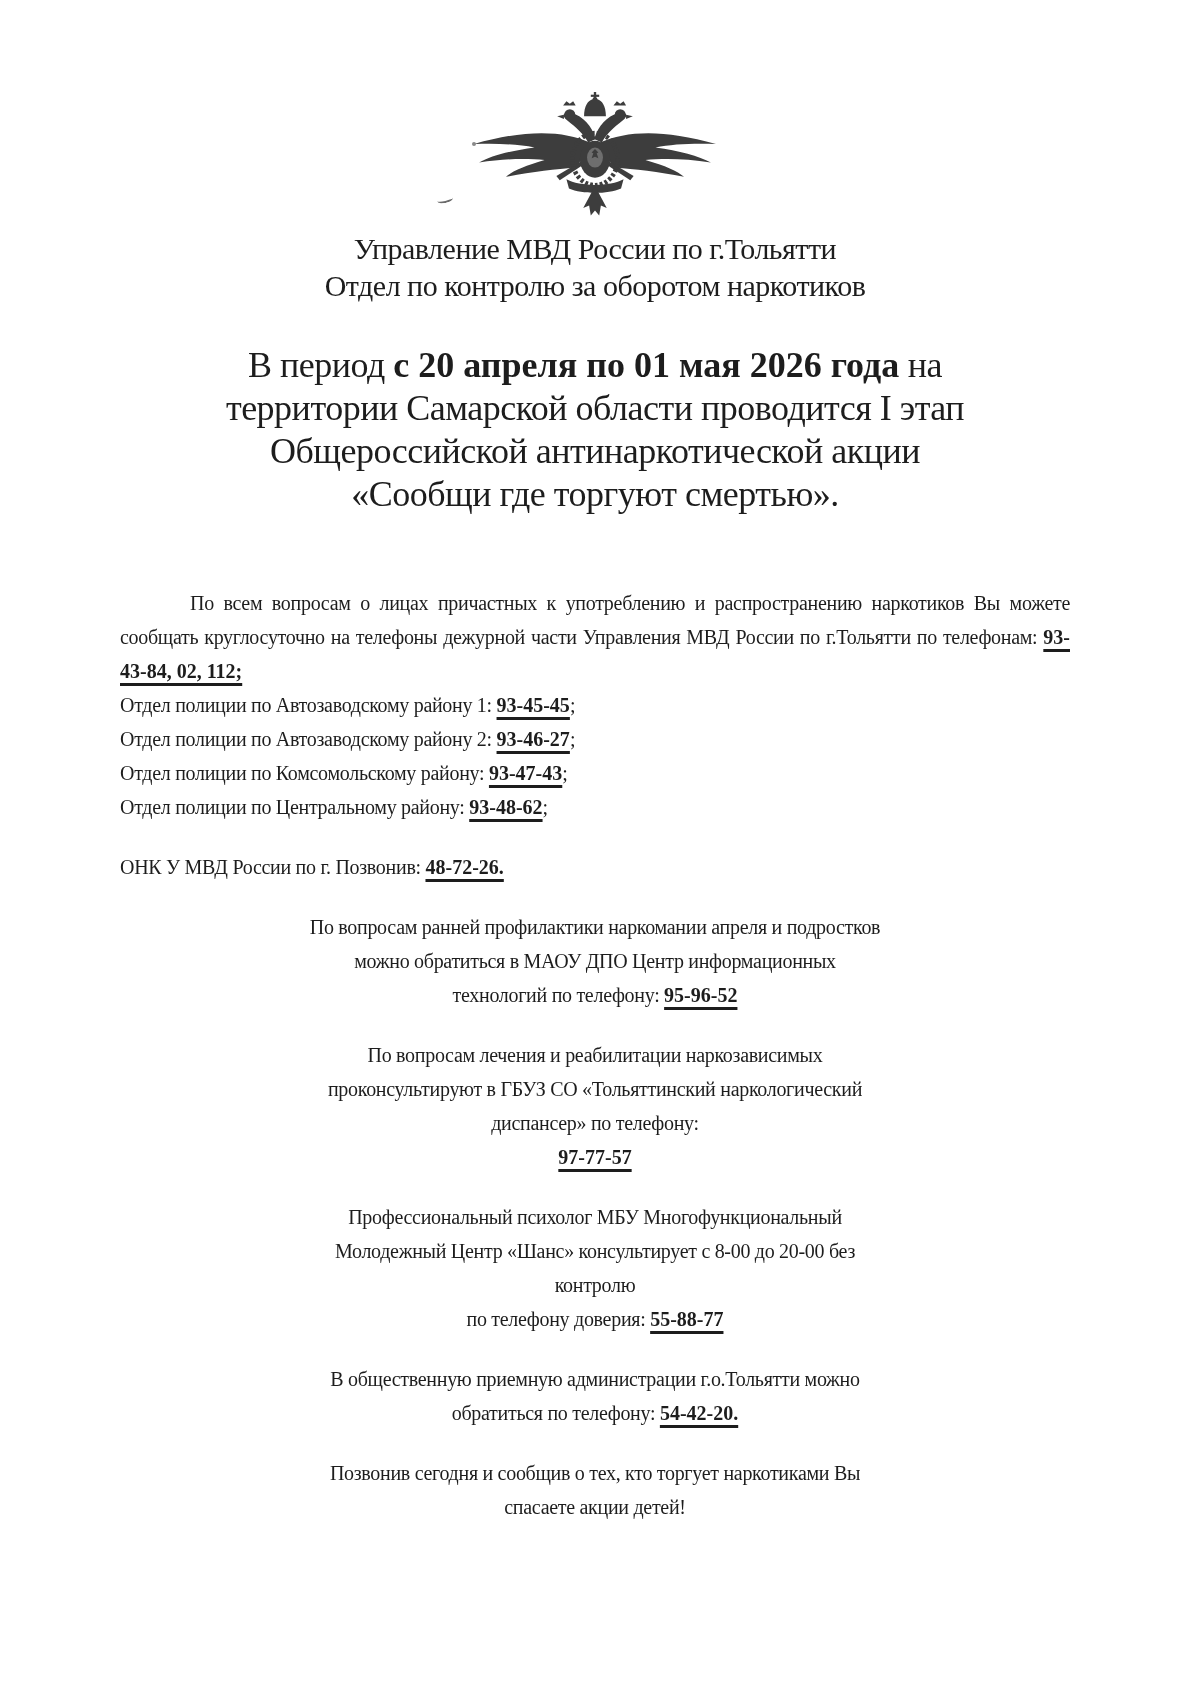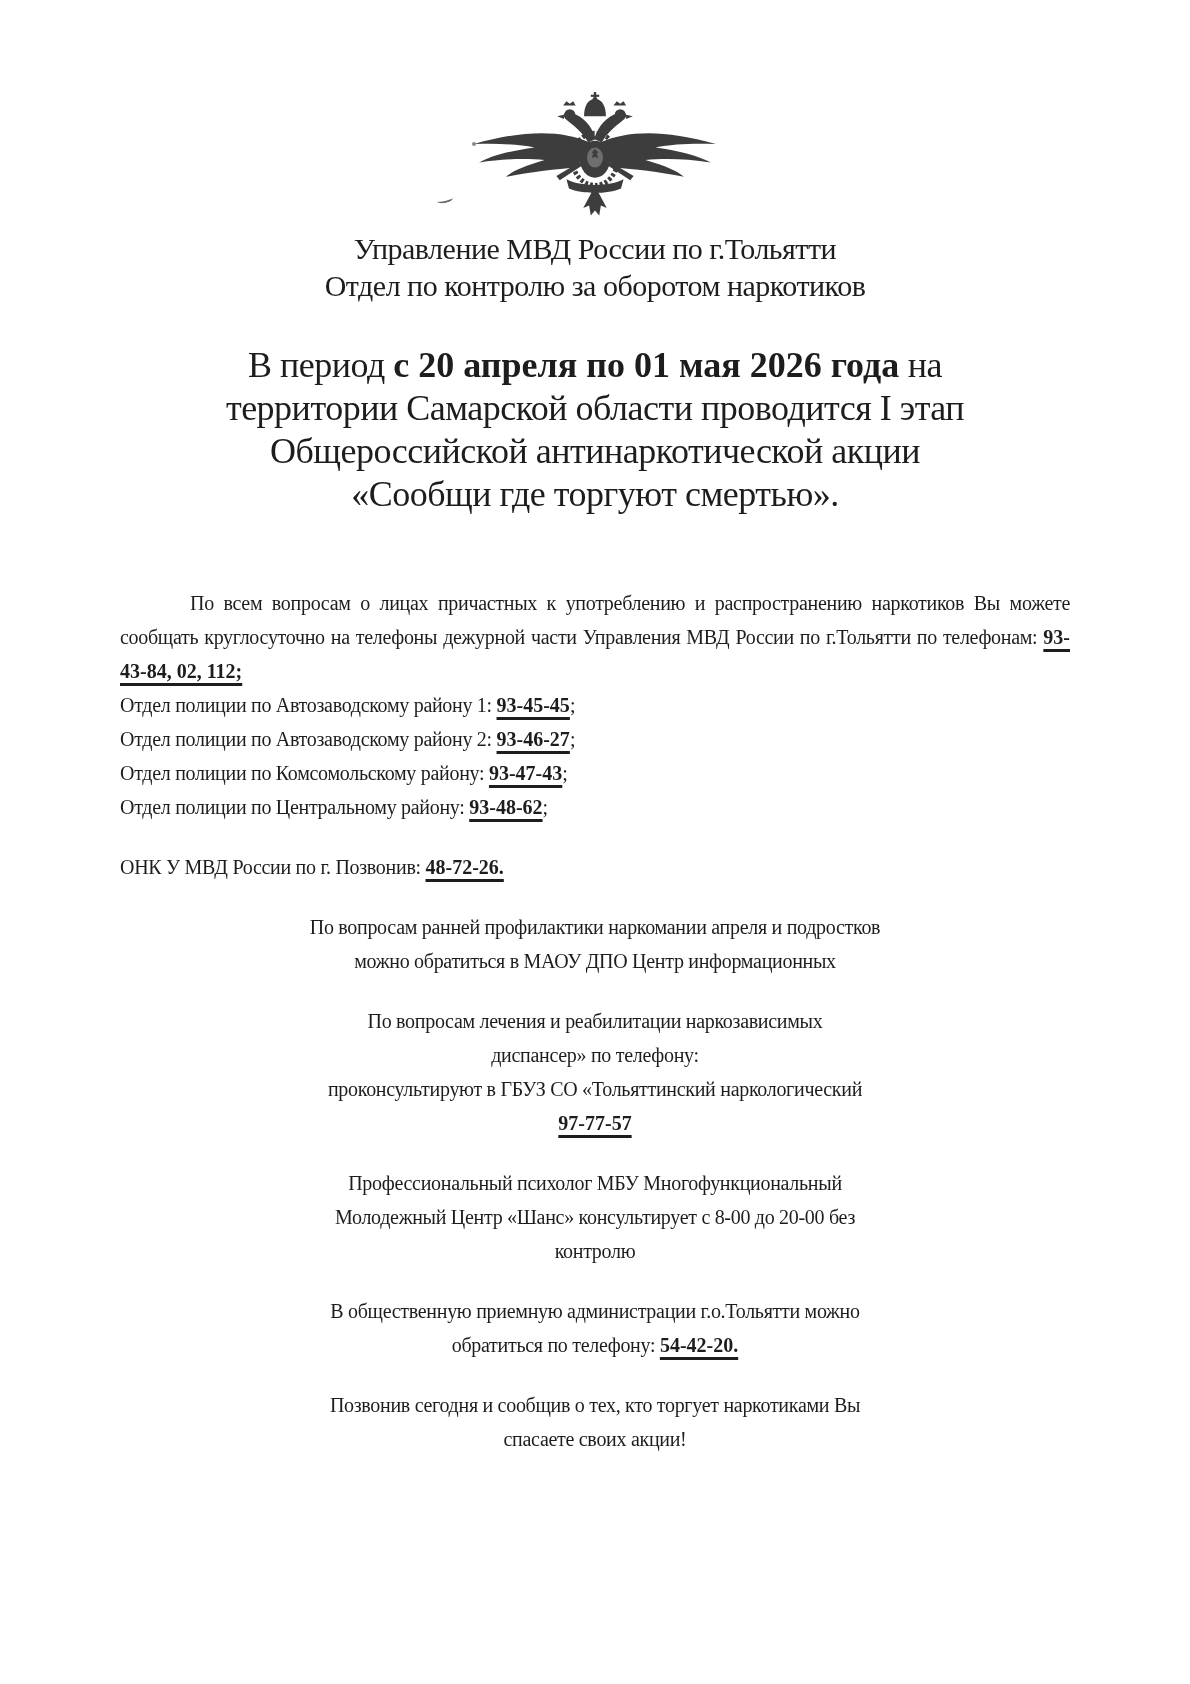--- a/index.html
+++ b/index.html
@@ -150,39 +150,41 @@
         <div class="line"><span>Отдел полиции по Центральному району: </span><span class="b u">93-48-62</span><span>;</span></div>
       </div>
       <div class="spacer"></div>
       <div class="block left">
         <div class="line"><span>ОНК У МВД России по г. Позвонив: </span><span class="b u">48-72-26.</span></div>
       </div>
       <div class="spacer"></div>
       <div class="block center">
         <div class="line"><span>По вопросам ранней профилактики наркомании апреля и подростков</span></div>
         <div class="line"><span>можно обратиться в МАОУ ДПО Центр информационных</span></div>
+        <div class="line"><span>технологий по телефону: </span><span class="b u">95-96-52</span></div>
       </div>
       <div class="spacer"></div>
       <div class="block center">
         <div class="line"><span>По вопросам лечения и реабилитации наркозависимых</span></div>
+        <div class="line"><span>проконсультируют в ГБУЗ СО «Тольяттинский наркологический</span></div>
         <div class="line"><span>диспансер» по телефону:</span></div>
-        <div class="line"><span>проконсультируют в ГБУЗ СО «Тольяттинский наркологический</span></div>
         <div class="line"><span class="b u">97-77-57</span></div>
       </div>
       <div class="spacer"></div>
       <div class="block center">
         <div class="line"><span>Профессиональный психолог МБУ Многофункциональный</span></div>
         <div class="line"><span>Молодежный Центр «Шанс» консультирует с 8-00 до 20-00 без</span></div>
         <div class="line"><span>контролю</span></div>
+        <div class="line"><span>по телефону доверия: </span><span class="b u">55-88-77</span></div>
       </div>
       <div class="spacer"></div>
       <div class="block center">
         <div class="line"><span>В общественную приемную администрации г.о.Тольятти можно</span></div>
         <div class="line"><span>обратиться по телефону: </span><span class="b u">54-42-20.</span></div>
       </div>
       <div class="spacer"></div>
       <div class="block center">
         <div class="line"><span>Позвонив сегодня и сообщив о тех, кто торгует наркотиками Вы</span></div>
-        <div class="line"><span>спасаете своих акции!</span></div>
+        <div class="line"><span>спасаете акции детей!</span></div>
       </div>
     </div>
 
 </div>
 
 </body></html>

